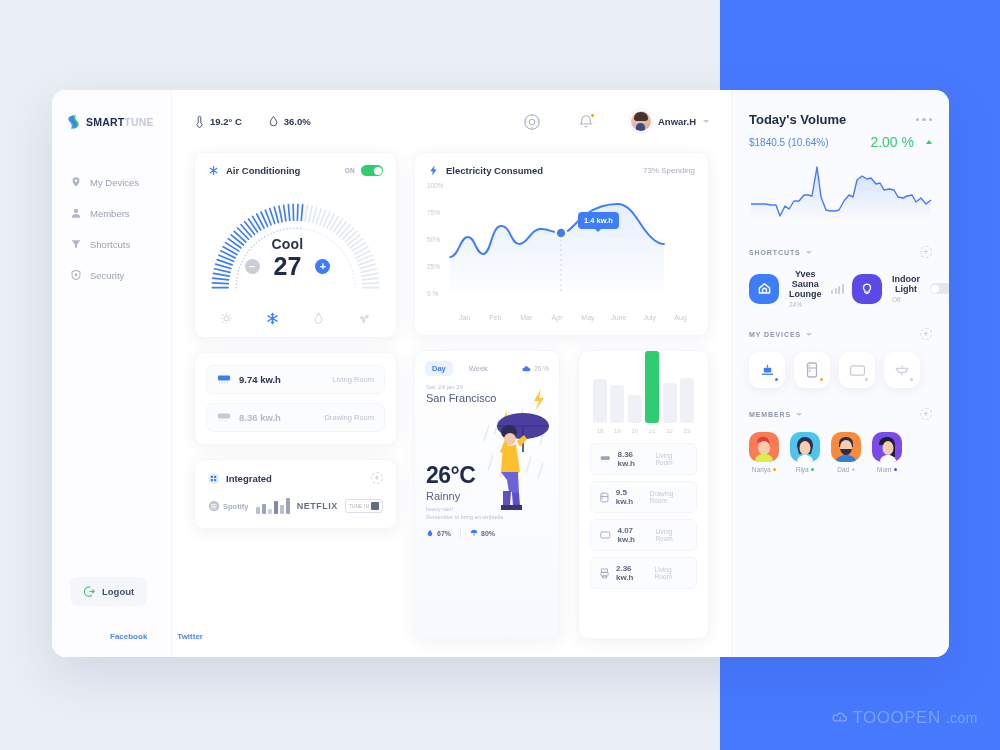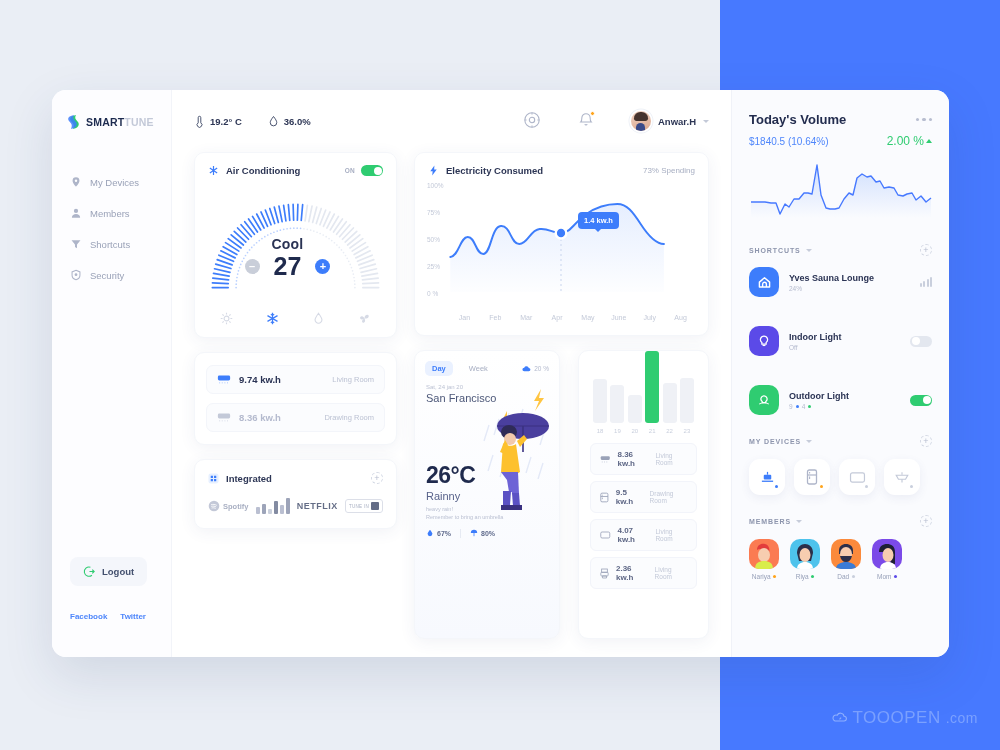--- a/index.html
+++ b/index.html
@@ -62,33 +62,33 @@
   }
   .nav-icon { width: 12px; height: 12px; flex: none; display:block; }
 
   .logout-wrap { margin-top: auto; padding: 0 0 0 18px; }
   .logout-btn {
     display: inline-flex; align-items: center; gap: 6px;
     background: #f4f6fb; border-radius: 8px;
     padding: 8px 13px; font-size: 9.5px; color: #43506e; font-weight: bold;
     cursor: pointer; border: none;
   }
-  .social { padding: 26px 0 36px 18px; display: flex; gap: 13px; }
+  .social { padding: 26px 0 16px 18px; display: flex; gap: 30px; margin-left: 40px; }
   .social a { font-size: 8px; color: #4e86fb; text-decoration: none; font-weight: bold; }
 
   
   .center { flex: 1; display: flex; flex-direction: column; min-width: 0; background:#fff;}
   .topbar {
     height: 62px; flex: none;
     display: flex; align-items: center;
     padding: 0 22px 0 22px;
     gap: 26px;
   }
   .metric { display: flex; align-items: center; gap: 5px; font-size: 9.5px; color: #2d3655; font-weight: bold; }
-  .topbar-right { margin-left: auto; display: flex; align-items: flex-start; gap: 36px; }
+  .topbar-right { margin-left: auto; display: flex; align-items: flex-end; gap: 36px; }
   .icon-btn { width: 18px; height: 18px; cursor: pointer; position: relative; display:block; }
   .badge-dot {
     position: absolute; right: 0px; top: 0px;
     width: 5px; height: 5px; border-radius: 50%;
     background: #ffa41b; border: 1px solid #fff;
   }
   .user { display: flex; align-items: center; gap: 7px; cursor: pointer; }
   .avatar-sm {
     width: 20px; height: 20px; border-radius: 50%;
     background: linear-gradient(160deg,#f2d4c4,#d9a58c);
@@ -238,33 +238,33 @@
     padding: 22px 17px 0 17px;
     display: flex; flex-direction: column;
     border-left: 1px solid #f0f2f8;
   }
   .rp-head { display: flex; align-items: center; }
   .rp-title { font-size: 13px; font-weight: bold; color: #222c4e; }
   .dots { margin-left: auto; display: flex; gap: 3px; cursor: pointer; }
   .dots i { width: 3.5px; height: 3.5px; border-radius: 50%; background: #b8bed0; display:block; }
   .rp-sub { display: flex; align-items: center; margin-top: 7px; }
   .rp-amount { font-size: 10px; color: #4e86fb; }
-  .rp-change { margin-left: auto; font-size: 12px; color: #2fcc71; display: flex; align-items: center; gap: 2px; }
+  .rp-change { margin-left: auto; font-size: 14px; color: #2fcc71; display: flex; align-items: center; gap: 12px; }
   .tri-up { width:0;height:0;border-left:3px solid transparent;border-right:3px solid transparent;border-bottom:4px solid #2fcc71; }
   .spark { margin-top: 10px; }
 
   .sec-head { display: flex; align-items: center; margin-top: 20px; }
   .sec-title { font-size: 7px; font-weight: bold; color: #8d95ad; letter-spacing: 0.9px; }
   .sec-caret { width:0;height:0;border-left:3px solid transparent;border-right:3px solid transparent;border-top:3.5px solid #c6ccda; margin-left:5px; }
   .plus-circle {
     margin-left: auto; width: 12px; height: 12px; border-radius: 50%;
     border: 1px dashed #d3d8e4; color: #b8bed0; font-size: 9px;
     display: flex; align-items: center; justify-content: center; cursor: pointer; line-height: 1;
   }
-  .shortcut-list { margin-top: 11px; display: flex; flex-direction: column; gap: 29px; text-align: center; }
+  .shortcut-list { margin-top: 11px; display: flex; flex-direction: row; gap: 8px; text-align: center; }
   .shortcut { display: flex; align-items: center; gap: 10px; }
   .sc-icon {
     width: 30px; height: 30px; border-radius: 10px; flex: none;
     display: flex; align-items: center; justify-content: center;
   }
   .sc-texts { min-width:0; }
   .sc-name { font-size: 9px; font-weight: bold; color: #2a3354; }
   .sc-meta { font-size: 6.5px; color: #b4bace; margin-top: 2px; display:flex; align-items:center; gap:3px;}
   .dot-b { width:3px;height:3px;border-radius:50%;background:#3d7dfb;display:inline-block;}
   .dot-g { width:3px;height:3px;border-radius:50%;background:#2fcc71;display:inline-block;}

